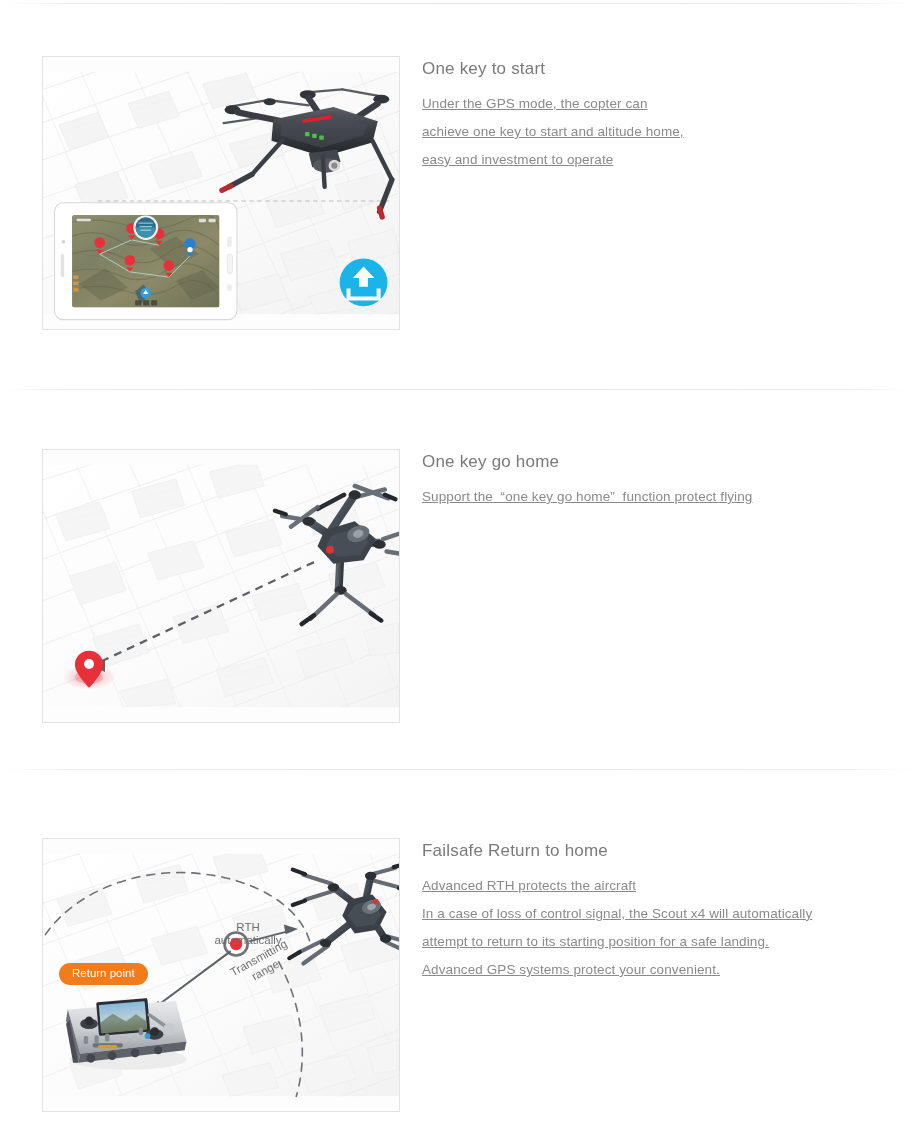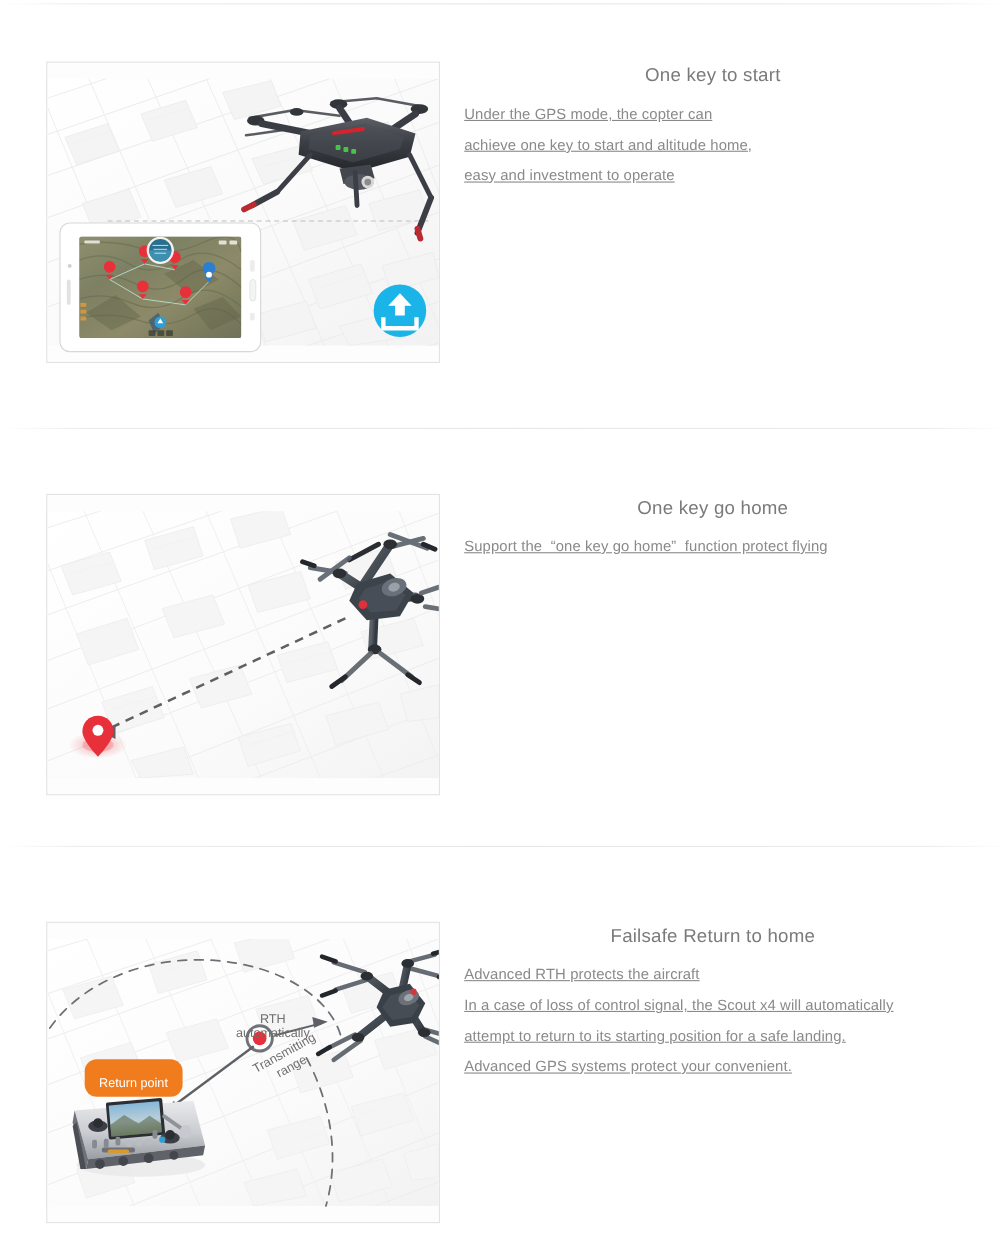--- a/index.html
+++ b/index.html
@@ -66,21 +66,20 @@
   }
 
   .feature-title {
     font-size: 17px;
     font-weight: 400;
     color: #7a7a7a;
     letter-spacing: 0.2px;
     line-height: 1.35;
     margin-bottom: 9px;
     white-space: pre;
-    text-align: center;
   }
 
   .feature-line {
     font-size: 13.5px;
     color: #8a8a8a;
     line-height: 28px;
     letter-spacing: 0.1px;
     white-space: pre;
     text-decoration: underline;
   }
@@ -92,27 +91,27 @@
     font-size: 11.5px;
     line-height: 13px;
     text-align: center;
     white-space: pre;
     pointer-events: none;
   }
   .label-rth { left: 150px; top: 82px; width: 110px; }
 
   .label-pill {
     position: absolute;
-    left: 34px;
+    left: 16px;
     top: 124px;
     background: #f07c1e;
     color: #ffffff;
     font-size: 11.5px;
     line-height: 17px;
-    padding: 14px 13px 3px 13px;
+    padding: 2px 13px 3px 13px;
     border-radius: 11px;
     white-space: pre;
   }
 
   .label-transmit {
     position: absolute;
     left: 163px;
     top: 111px;
     width: 112px;
     color: #6f6f6f;

